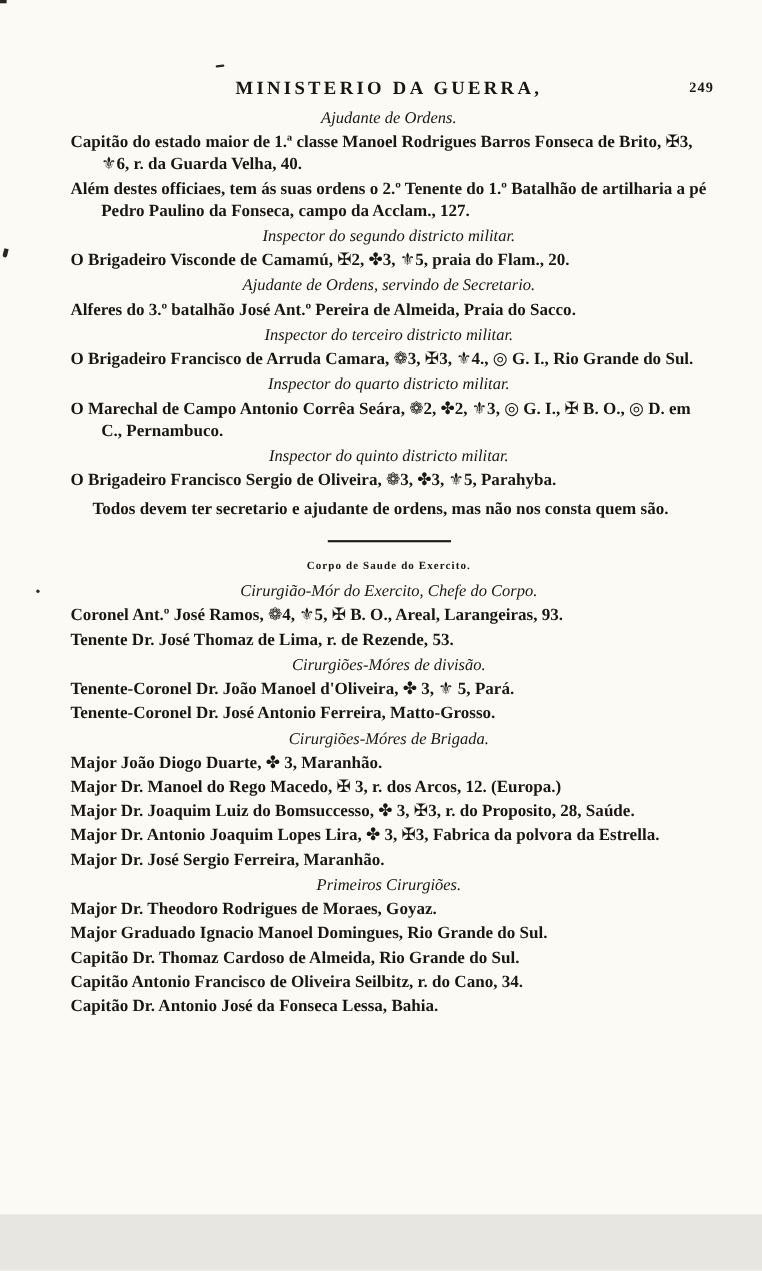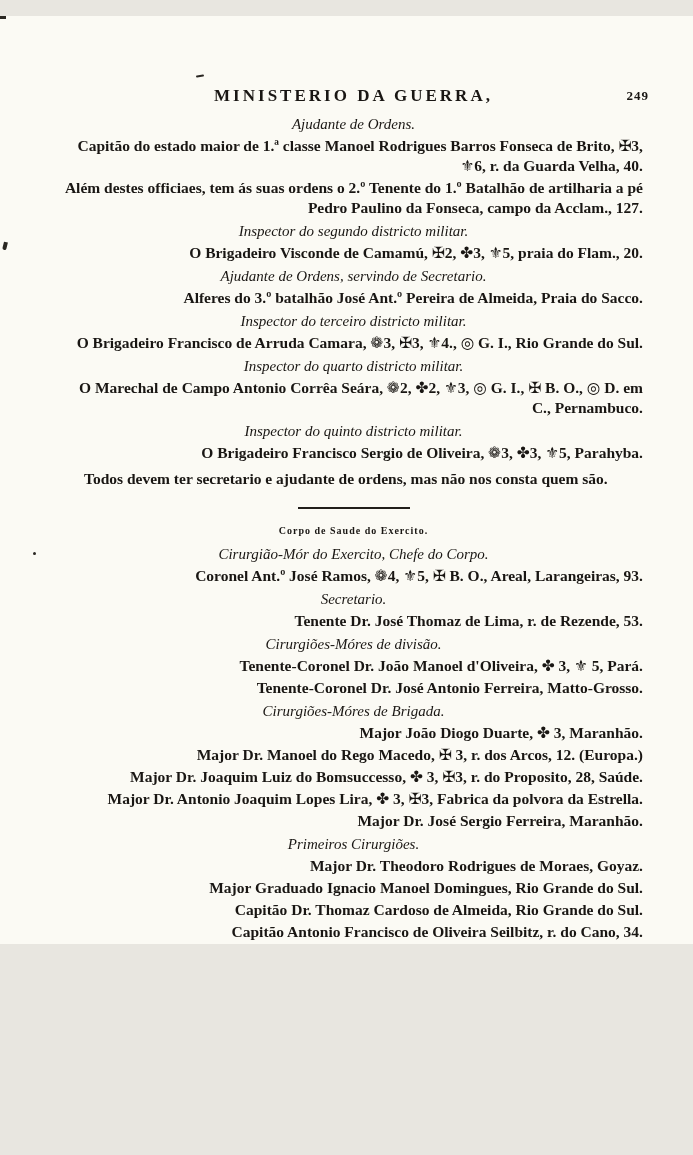--- a/index.html
+++ b/index.html
@@ -1,19 +1,19 @@
 <!DOCTYPE html>
 <html><head>
 <meta charset="utf-8">
 <style>
   html,body{margin:0;padding:0;background:#e8e6e0;}
   .page{
     position:relative;
-    width:693px;height:928px;
-    margin:16px auto;
+    width:693px;height:1104px;
+    margin:0 auto;
     background:#fbfaf4;
     font-family:"Liberation Serif","DejaVu Serif","DejaVu Sans",serif;
     color:#191613;
     overflow:hidden;
     box-sizing:border-box;
   }
   .content{
     position:absolute;
     left:64px; right:50px; top:70px;
   }
@@ -52,21 +52,20 @@
     line-height:20px;
     margin:2px 0 3px;
   }
   .entry{
     font-size:15.5px;
     font-weight:bold;
     line-height:20px;
     padding-left:28px;
     text-indent:-28px;
     margin:0 0 2px;
-    text-align:right;
   }
   .indent{
     font-size:15.5px;
     font-weight:bold;
     line-height:20px;
     text-indent:20px;
     margin:6px 0 2px;
   }
   .rule{
     width:112px;
@@ -110,21 +109,20 @@
         <div class="block entry">O Brigadeiro Francisco de Arruda Camara, ❁3, ✠3, ⚜4., ◎ G. I., Rio Grande do Sul.</div>
         <div class="block center-italic">Inspector do quarto districto militar.</div>
         <div class="block entry">O Marechal de Campo Antonio Corrêa Seára, ❁2, ✤2, ⚜3, ◎ G. I., ✠ B. O., ◎ D. em C., Pernambuco.</div>
         <div class="block center-italic">Inspector do quinto districto militar.</div>
         <div class="block entry">O Brigadeiro Francisco Sergio de Oliveira, ❁3, ✤3, ⚜5, Parahyba.</div>
         <div class="block indent">Todos devem ter secretario e ajudante de ordens, mas não nos consta quem são.</div>
         <hr class="block rule">
         <div class="block center-bold">Corpo de Saude do Exercito.</div>
         <div class="block center-italic">Cirurgião-Mór do Exercito, Chefe do Corpo.</div>
         <div class="block entry">Coronel Ant.º José Ramos, ❁4, ⚜5, ✠ B. O., Areal, Larangeiras, 93.</div>
-        <div class="block center-italic">Secretario.</div>
         <div class="block entry">Tenente Dr. José Thomaz de Lima, r. de Rezende, 53.</div>
         <div class="block center-italic">Cirurgiões-Móres de divisão.</div>
         <div class="block entry">Tenente-Coronel Dr. João Manoel d'Oliveira, ✤ 3, ⚜ 5, Pará.</div>
         <div class="block entry">Tenente-Coronel Dr. José Antonio Ferreira, Matto-Grosso.</div>
         <div class="block center-italic">Cirurgiões-Móres de Brigada.</div>
         <div class="block entry">Major João Diogo Duarte, ✤ 3, Maranhão.</div>
         <div class="block entry">Major Dr. Manoel do Rego Macedo, ✠ 3, r. dos Arcos, 12. (Europa.)</div>
         <div class="block entry">Major Dr. Joaquim Luiz do Bomsuccesso, ✤ 3, ✠3, r. do Proposito, 28, Saúde.</div>
         <div class="block entry">Major Dr. Antonio Joaquim Lopes Lira, ✤ 3, ✠3, Fabrica da polvora da Estrella.</div>
         <div class="block entry">Major Dr. José Sergio Ferreira, Maranhão.</div>

